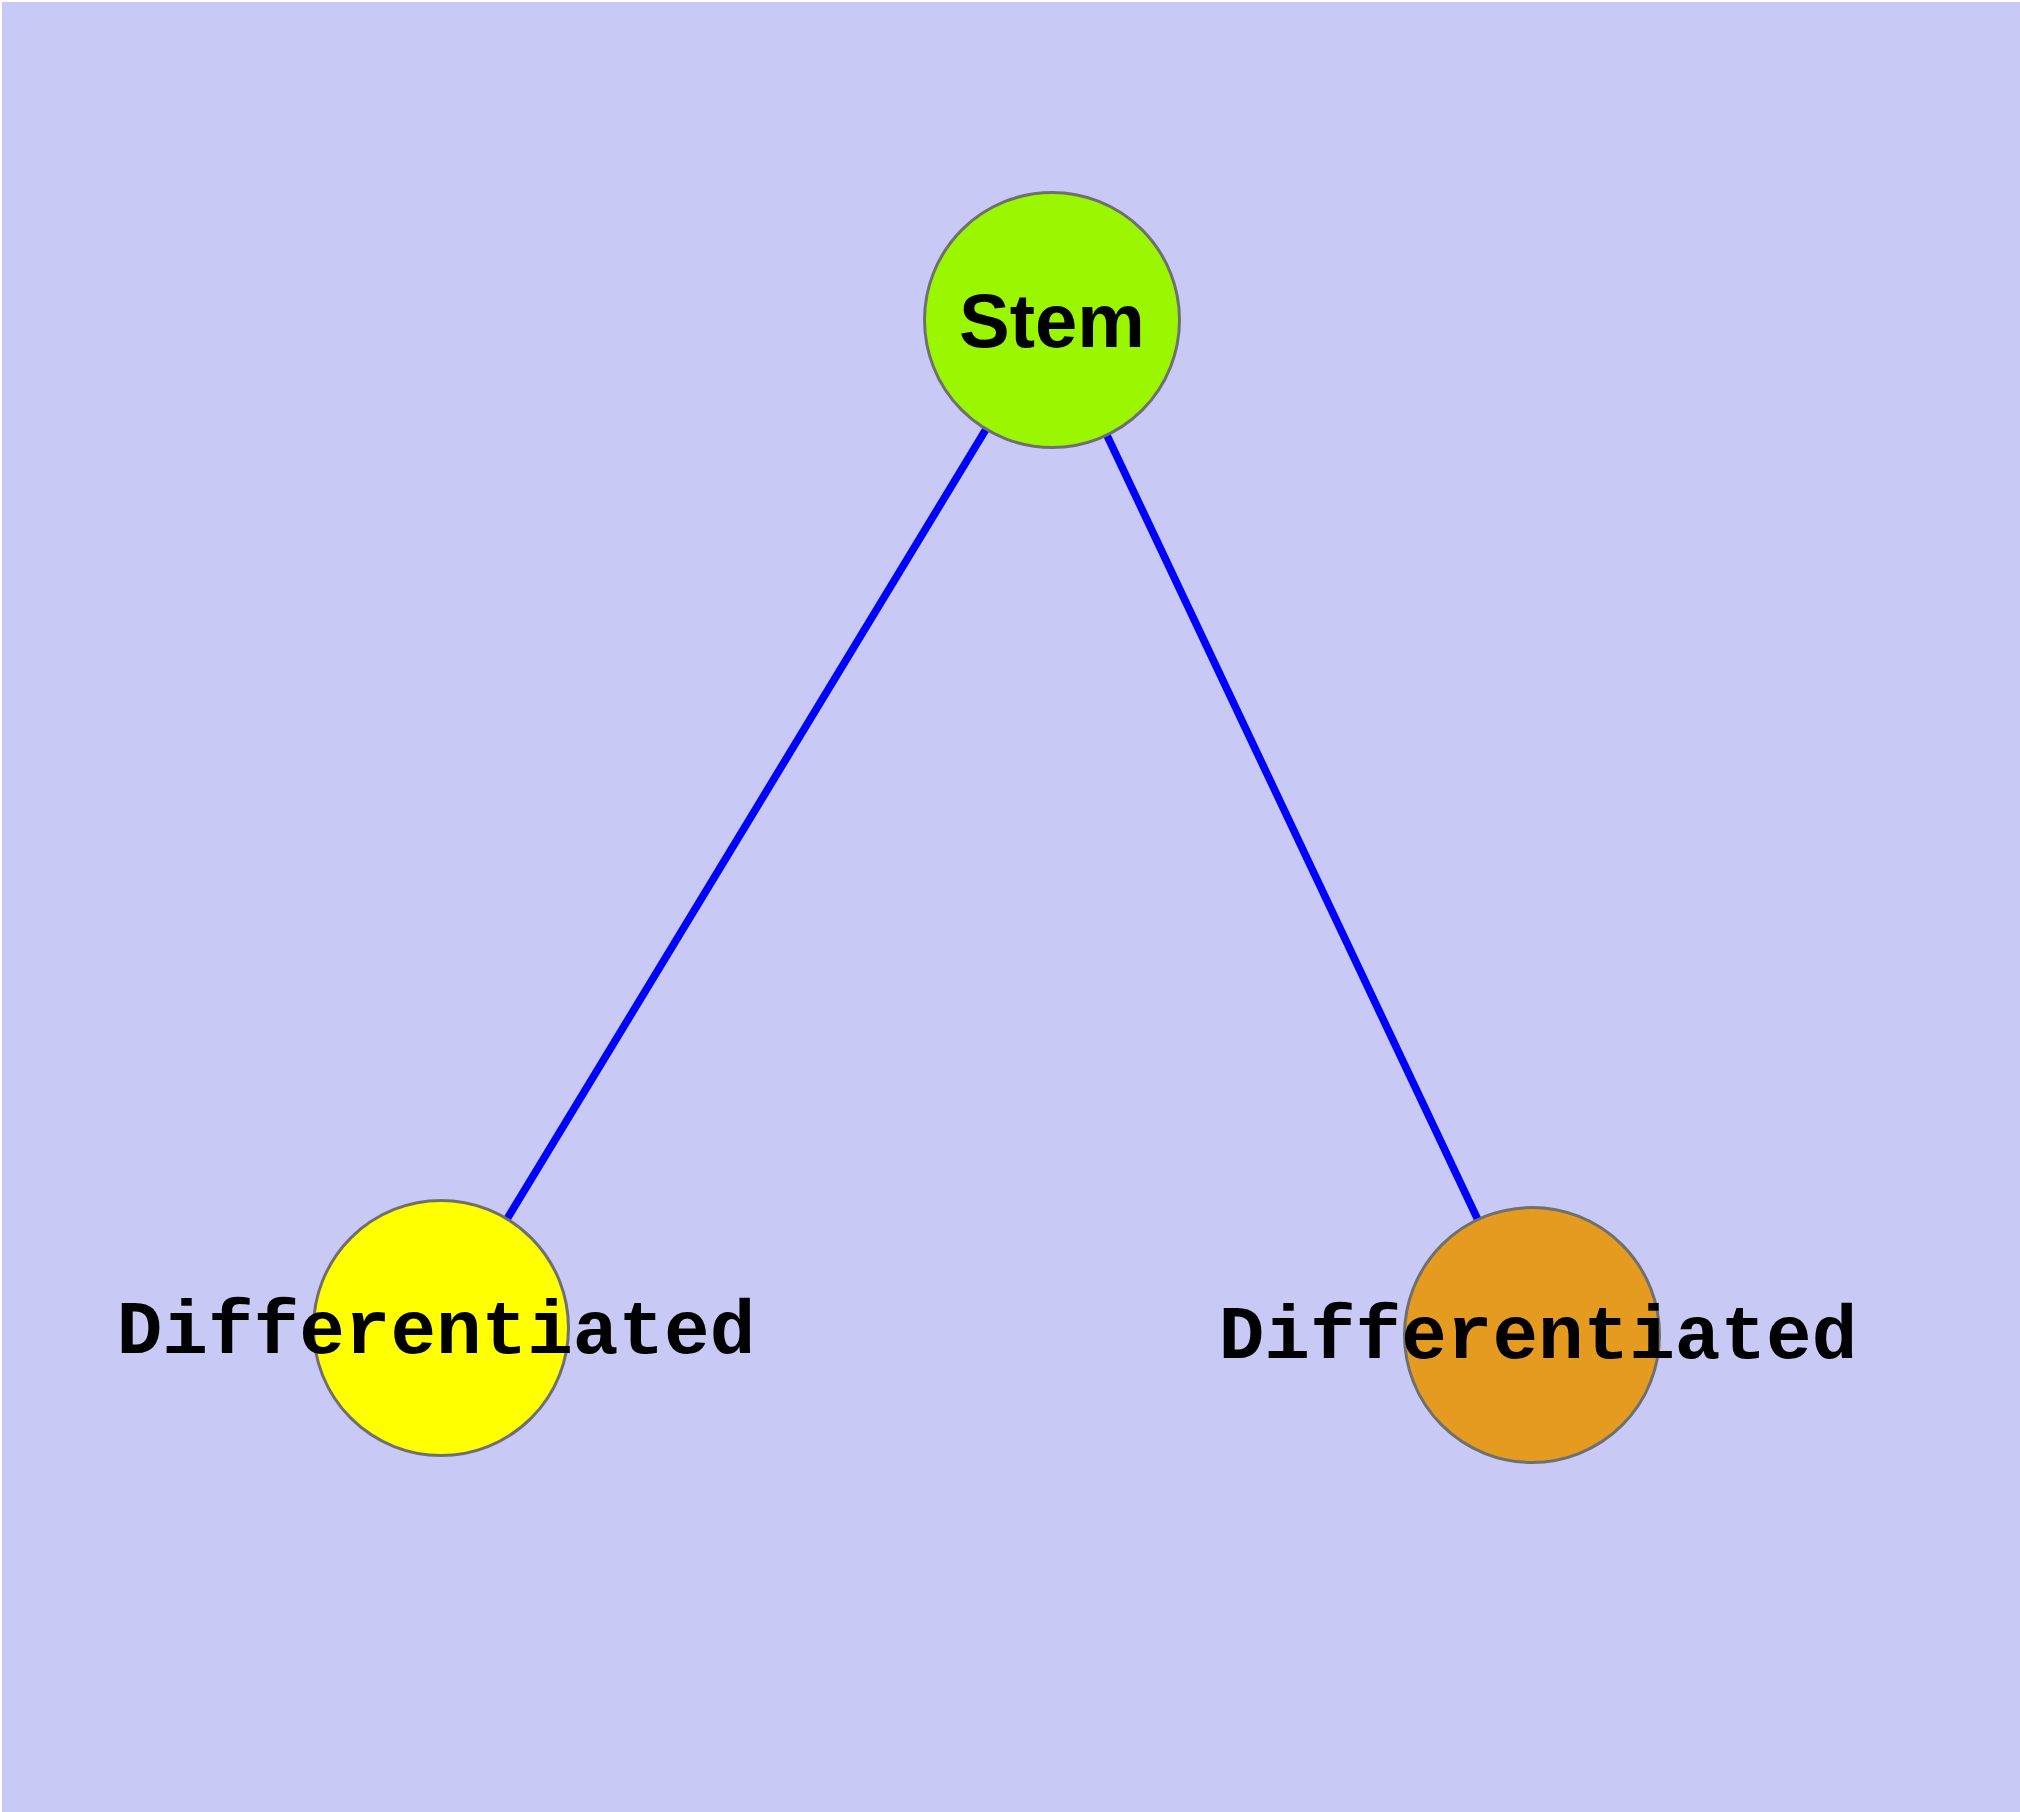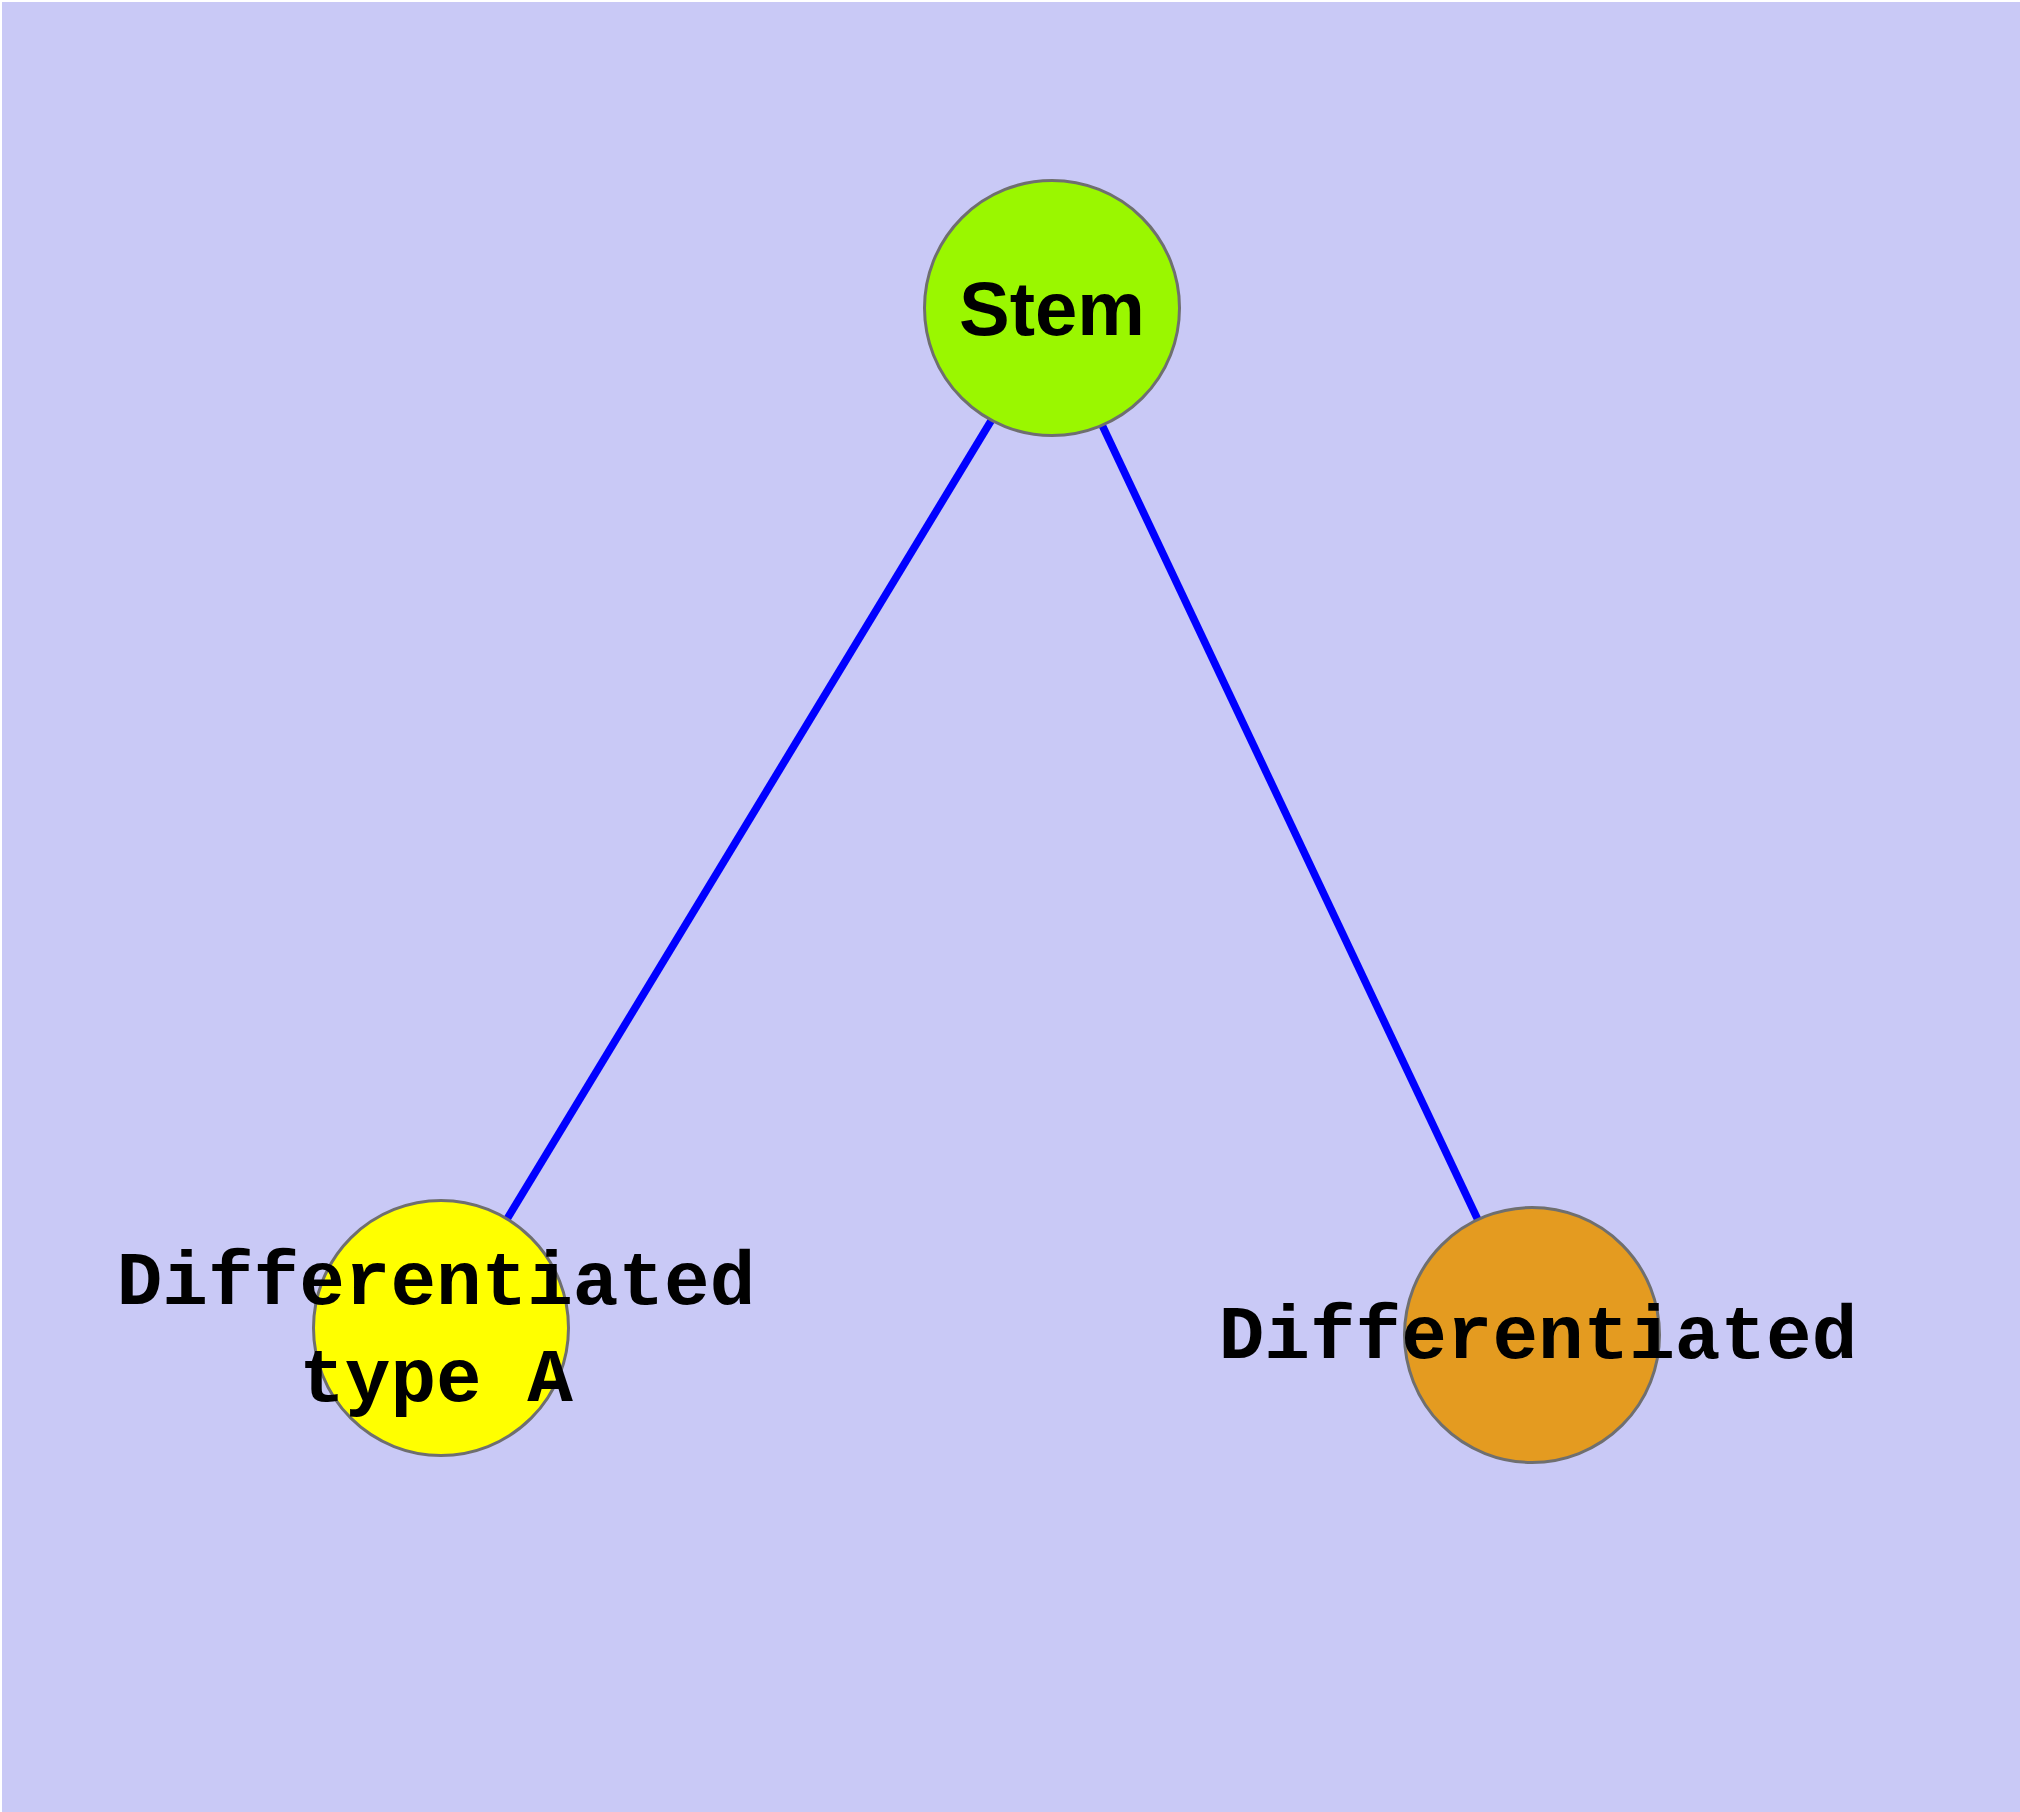--- a/index.html
+++ b/index.html
@@ -34,21 +34,21 @@
     width: 258px;
     height: 258px;
     border-radius: 50%;
     border: 3.8px solid var(--node-border, #6F6F6F);
     box-sizing: border-box;
     display: flex;
     align-items: center;
     justify-content: center;
     z-index: 2;
   }
-  .node-stem   { left: 921px; top: 177px; }
+  .node-stem   { left: 921px; top: 189px; }
   .node-type-a { left: 310px;  top: 1197px; }
   .node-type-b { left: 1401px; top: 1204px; }
   .node-label, .free-label {
     color: var(--label, #000000);
     font-weight: bold;
     font-size: 76px;
     line-height: 97px;
     text-align: center;
     white-space: nowrap;
   }
@@ -74,21 +74,20 @@
     <line x1="1239" y1="375" x2="1805" y2="1572"></line>
   </svg>
 
   <div class="node node-stem" style="background-color: rgb(154, 247, 0);">
     <span class="node-label">Stem</span>
   </div>
 
   <div class="node node-type-a" style="background-color: rgb(255, 255, 0);"></div>
   <div class="free-label label-a">
     <span>Differentiated</span>
-    <span>type A</span>
   </div>
 
   <div class="node node-type-b" style="background-color: rgb(228, 155, 32);"></div>
   <div class="free-label label-b">
     <span>Differentiated</span>
   </div>
 
 </div>
 
 

